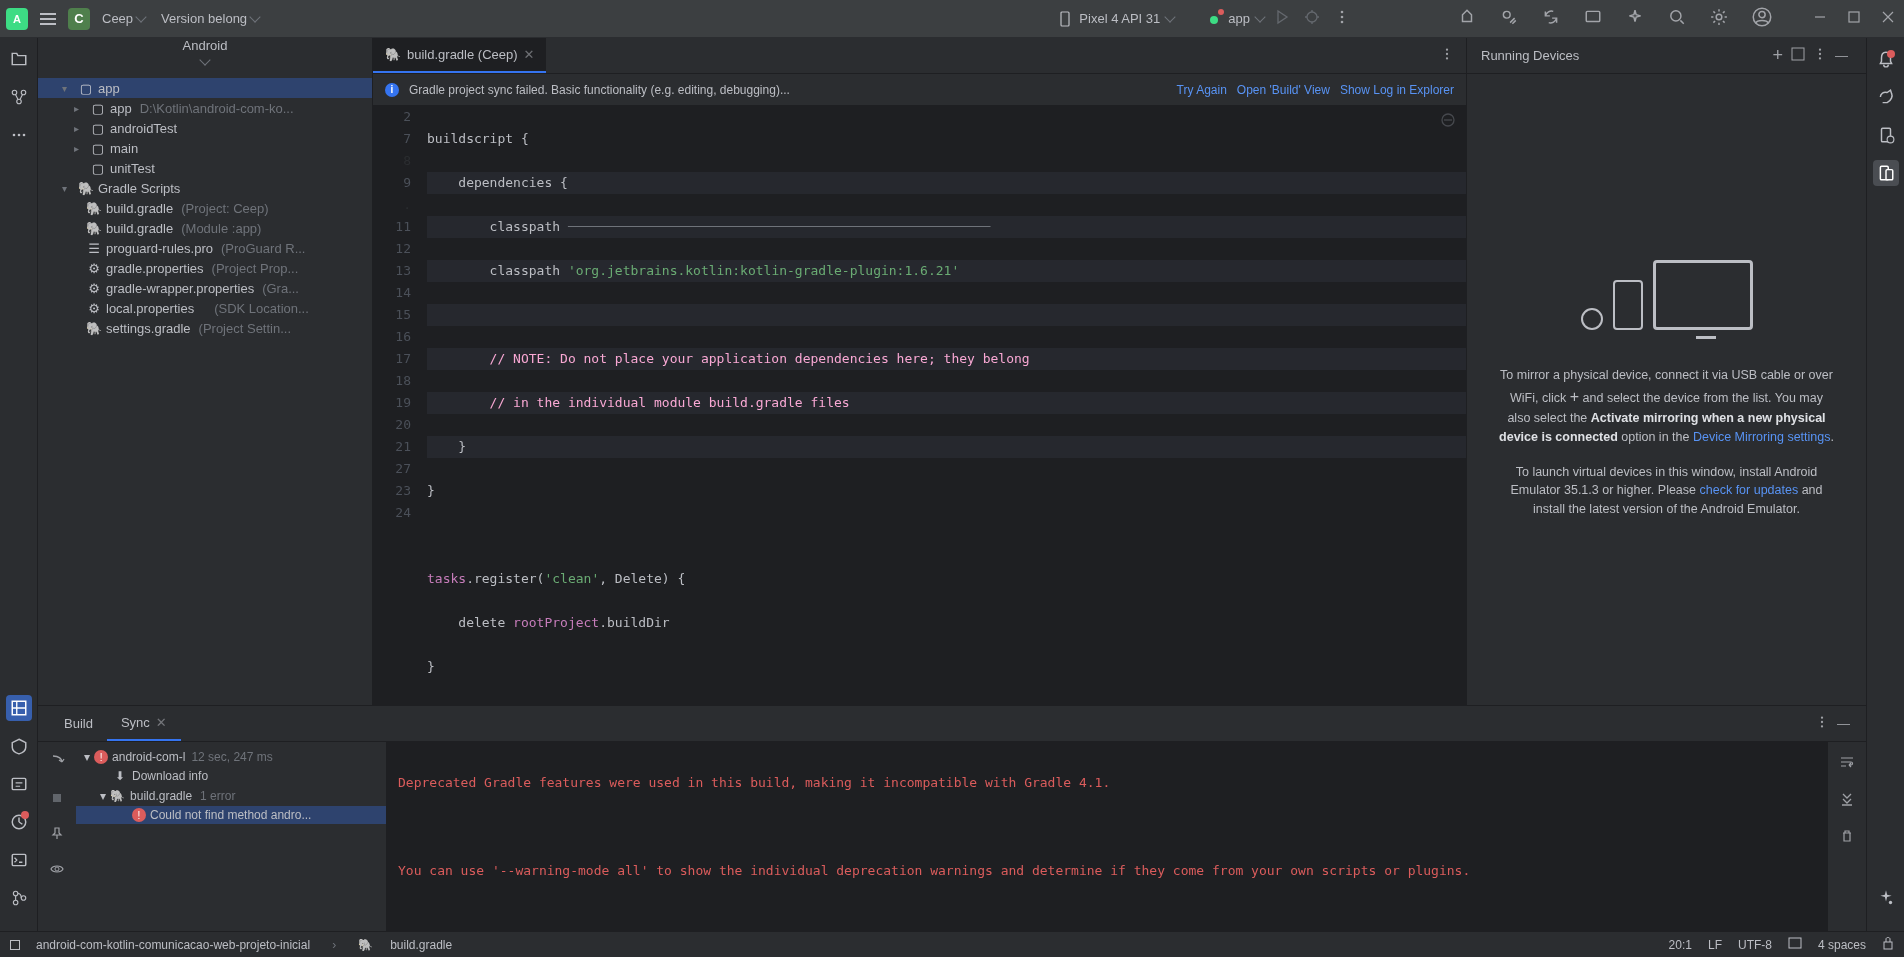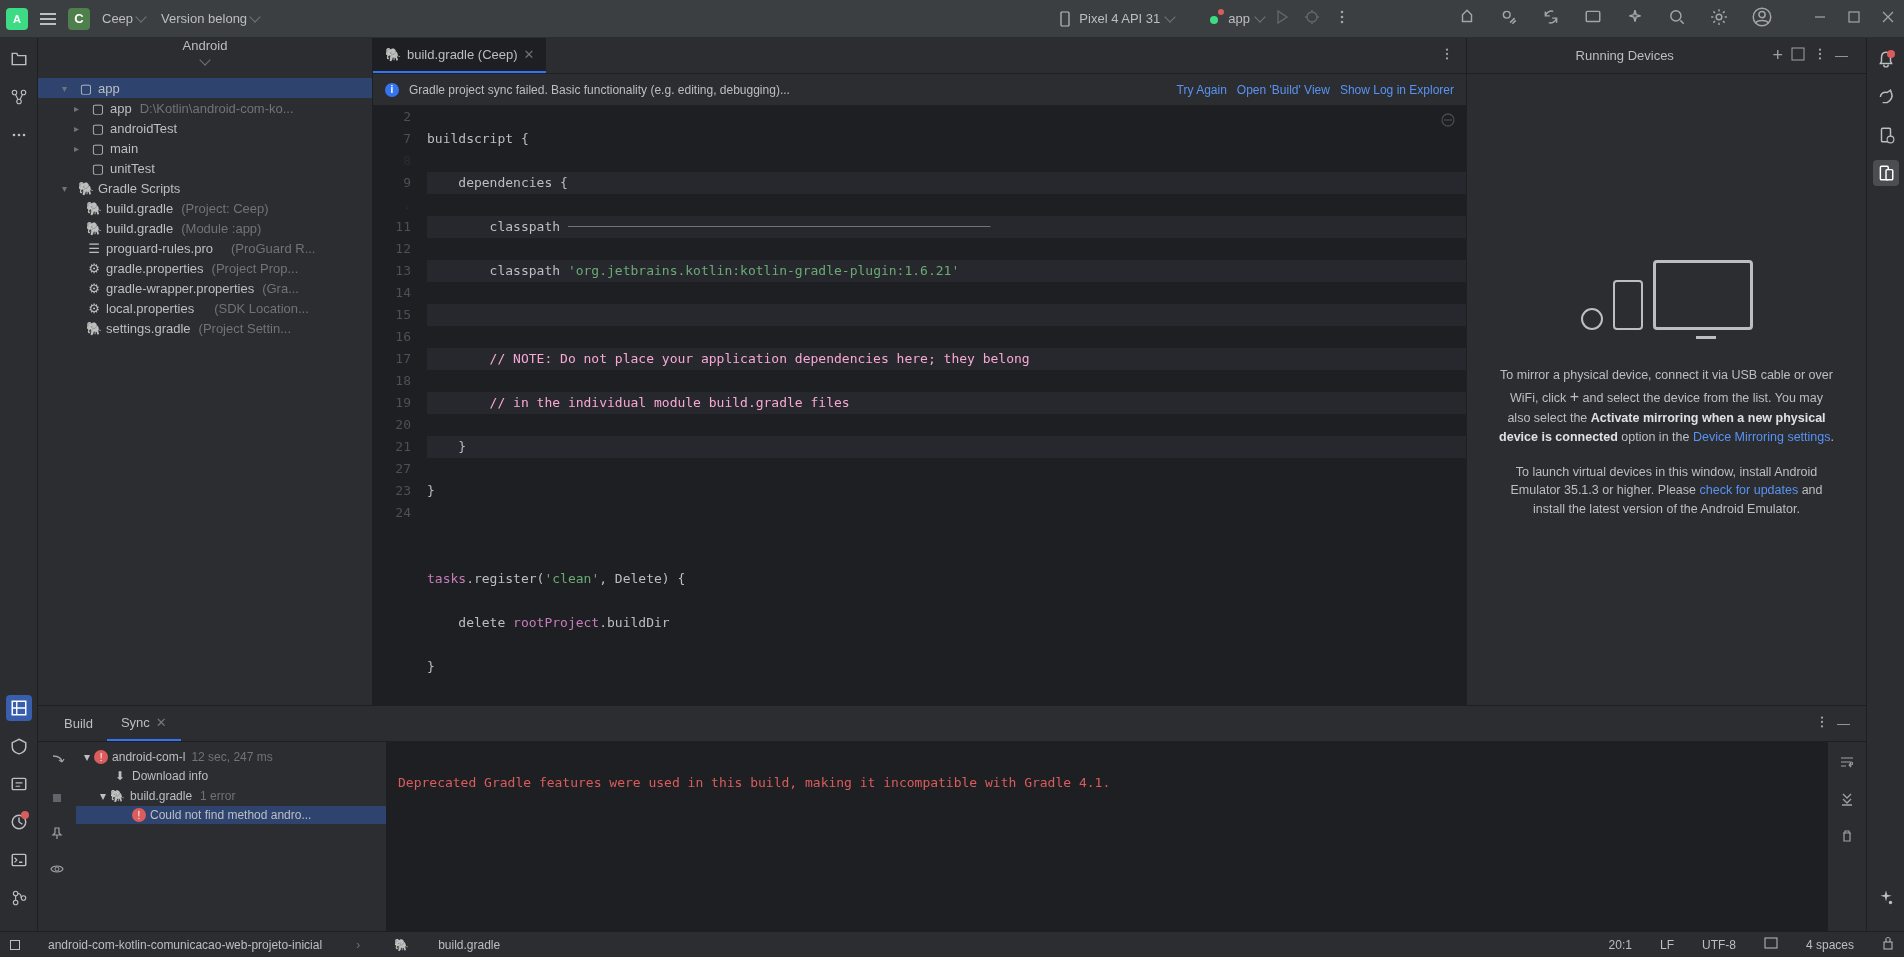--- a/index.html
+++ b/index.html
@@ -75,21 +75,21 @@
 .code-area { flex: 1; display: flex; overflow: auto; font-family: 'Consolas', 'Monaco', monospace; font-size: 13px; line-height: 22px; position: relative; }
 .gutter-nums { width: 50px; text-align: right; color: #4b5059; padding-right: 12px; user-select: none; }
 .code-content { flex: 1; padding-left: 4px; white-space: pre; }
 .hl-line { background: #26282e; }
 .str { color: #6aab73; }
 .cmt { color: #f9a8d4; }
 .fld { color: #c77dbb; }
 .code-action-ic { position: absolute; right: 10px; top: 6px; opacity: 0.5; cursor: pointer; }
 
 .devices-panel { width: 400px; background: #2b2d30; border-left: 1px solid #1e1f22; display: flex; flex-direction: column; }
-.devices-header { height: 36px; display: flex; align-items: center; padding: 3px 14px; border-bottom: 1px solid #1e1f22; text-align: center; }
+.devices-header { height: 36px; display: flex; align-items: center; padding: 3px 14px; border-bottom: 1px solid #1e1f22; }
 .devices-header .title { flex: 1; font-weight: 500; }
 .devices-body { flex: 1; display: flex; flex-direction: column; align-items: center; justify-content: center; padding: 20px 30px; text-align: center; gap: 16px; font-size: 12.5px; line-height: 1.5; color: #bcbec4; }
 .devices-art { display: flex; align-items: flex-end; gap: 10px; margin-bottom: 20px; }
 .dev-watch { width: 22px; height: 22px; border: 2px solid #bcbec4; border-radius: 50%; }
 .dev-phone { width: 30px; height: 50px; border: 2px solid #bcbec4; border-radius: 4px; }
 .dev-screen { width: 100px; height: 70px; border: 3px solid #bcbec4; border-radius: 4px; position: relative; }
 .dev-screen::after { content: ''; position: absolute; bottom: -12px; left: 40px; width: 20px; height: 10px; border-bottom: 3px solid #bcbec4; }
 .devices-body .link { color: #5893f4; cursor: pointer; }
 .devices-body strong { font-weight: bold; color: #dfe1e5; }
 .plus-ic { font-size: 16px; color: #bcbec4; }
@@ -100,21 +100,21 @@
 .build-tab.active { border-bottom: 2px solid #3574f0; }
 .build-body { flex: 1; display: flex; overflow: hidden; }
 .build-left-bar { width: 38px; display: flex; flex-direction: column; align-items: center; padding-top: 8px; gap: 10px; }
 .build-tree { width: 310px; padding-top: 6px; overflow: auto; font-size: 12px; }
 .build-tree-item { display: flex; align-items: center; gap: 4px; padding: 2px 8px; cursor: pointer; white-space: nowrap; }
 .build-tree-item.selected { background: #2e436e; }
 .err-ic { width: 14px; height: 14px; background: #db5c5c; border-radius: 50%; display: inline-flex; align-items: center; justify-content: center; color: #fff; font-size: 10px; }
 .build-output { flex: 1; background: #1e1f22; font-family: 'Consolas', 'Monaco', monospace; font-size: 13px; line-height: 22px; padding: 8px 12px; overflow: auto; white-space: pre; color: #db5c5c; }
 .build-right-bar { width: 38px; display: flex; flex-direction: column; align-items: center; padding-top: 8px; gap: 10px; }
 
-.statusbar { height: 26px; background: #2b2d30; border-top: 1px solid #1e1f22; display: flex; align-items: center; padding: 0 10px; font-size: 12px; gap: 28px; }
+.statusbar { height: 26px; background: #2b2d30; border-top: 1px solid #1e1f22; display: flex; align-items: center; padding: 0 10px; font-size: 12px; gap: 16px; }
 .statusbar .crumb-sep { color: #6f737a; margin: 0 6px; }
 .statusbar .spacer { flex: 1; }
 .sb-item { cursor: pointer; }
 
 .notif-dot { width: 8px; height: 8px; background: #db5c5c; border-radius: 50%; position: absolute; margin-left: 10px; margin-top: -10px; }
 </style>
 </head>
 <body>
 
 <div class="titlebar">
@@ -333,21 +333,21 @@
           <div class="tree-item">
             <span class="indent3"></span>
             <span class="ic">🐘</span>
             <span>build.gradle</span>
             <span class="hint" style="margin-left:4px">(Module :app)</span>
           </div>
           <div class="tree-item">
             <span class="indent3"></span>
             <span class="ic">☰</span>
             <span>proguard-rules.pro</span>
-            <span class="hint" style="margin-left:14px">(ProGuard R...</span>
+            <span class="hint" style="margin-left:4px">(ProGuard R...</span>
           </div>
           <div class="tree-item">
             <span class="indent3"></span>
             <span class="ic">⚙</span>
             <span>gradle.properties</span>
             <span class="hint" style="margin-left:4px">(Project Prop...</span>
           </div>
           <div class="tree-item">
             <span class="indent3"></span>
             <span class="ic">⚙</span>
@@ -524,20 +524,21 @@
           </div>
           <div class="build-tree-item selected">
             <span style="width:44px"></span>
             <span class="err-ic">!</span>
             <span>Could not find method andro...</span>
           </div>
         </div>
         <div class="build-output">
 <div>Deprecated Gradle features were used in this build, making it incompatible with Gradle 4.1.</div>
 <div> </div>
+<div>You can use '--warning-mode all' to show the individual deprecation warnings and determine if they come from your own scripts or plugins.</div>
 <div> </div>
 
         </div>
         <div class="build-right-bar">
           <div class="tb-btn"><svg width="16" height="16" viewBox="0 0 16 16">
                 <path d="M2 4 L14 4 M2 8 L12 8 C14 8 14 11 12 11 L10 11 M10 11 L12 9 M10 11 L12 13 M2 12 L7 12" fill="none" stroke="#bcbec4" stroke-width="1.2"></path>
               </svg></div>
           <div class="tb-btn"><svg width="16" height="16" viewBox="0 0 16 16">
                 <path d="M4 3 L8 7 L12 3 M4 8 L8 12 L12 8 M3 14 L13 14" fill="none" stroke="#bcbec4" stroke-width="1.3"></path>
               </svg></div>

